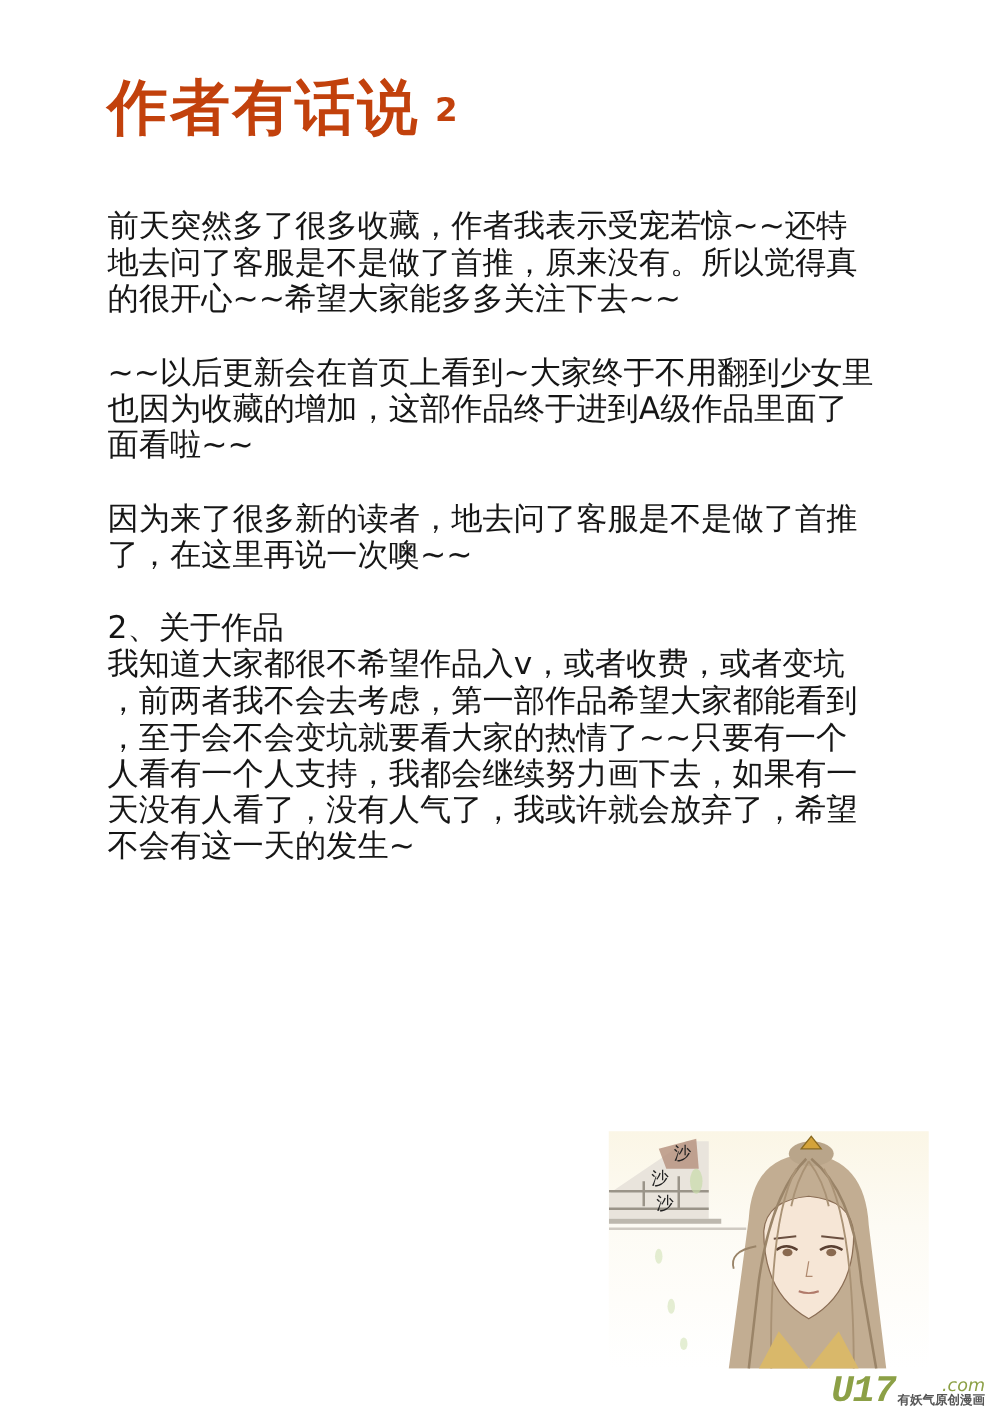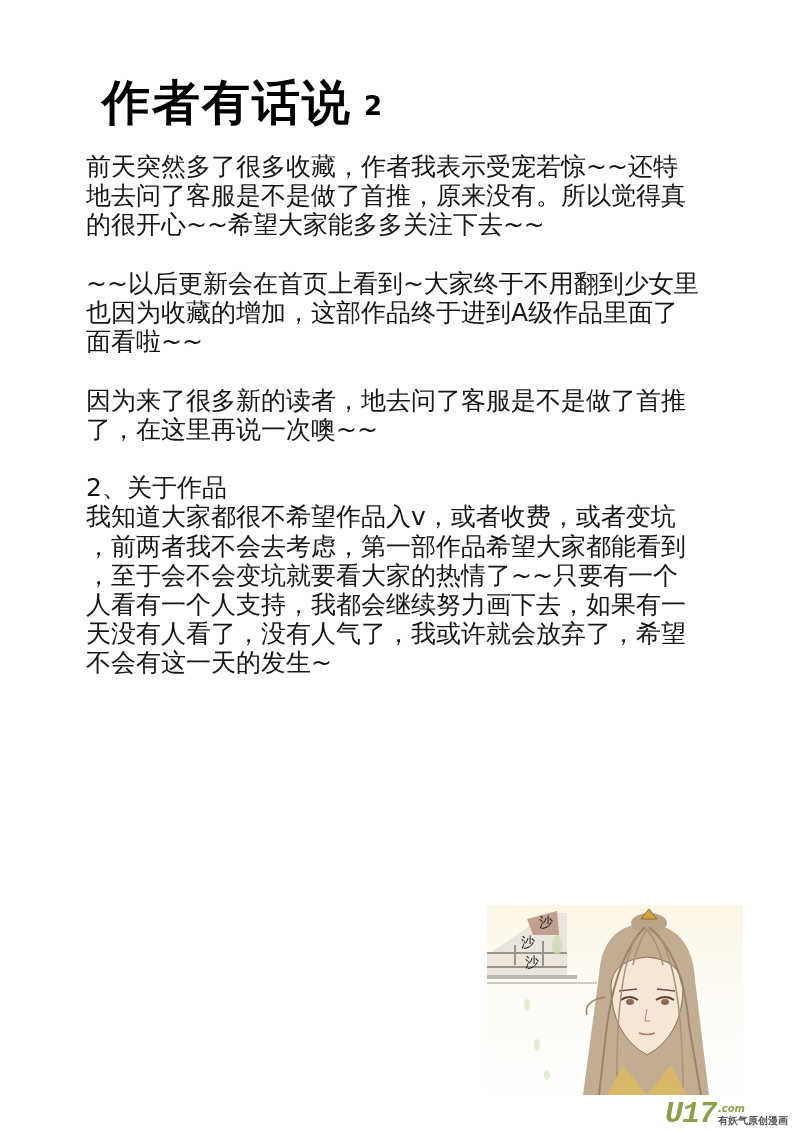--- a/index.html
+++ b/index.html
@@ -1,41 +1,41 @@
 <!DOCTYPE html>
 <html><head>
 <meta charset="utf-8">
 <style>
   html, body { margin: 0; padding: 0; }
   body {
     width: 800px; height: 1132px; background: #ffffff; position: relative; overflow: hidden;
     font-family: "DejaVu Sans", "Liberation Sans", sans-serif; color: #161616;
   }
   .title {
-    position: absolute; left: 86px; top: 56px; margin: 16px;
-    font-size: 48px; font-weight: bold; letter-spacing: 2px; line-height: 60px; color: #000000;
+    position: absolute; left: 86px; top: 56px; margin: 0;
+    font-size: 48px; font-weight: bold; letter-spacing: 2px; line-height: 60px; color: #c2410c;
   }
   .title-num { font-size: 26px; font-weight: bold; margin-left: 12px; vertical-align: middle; }
   .body-text {
-    position: absolute; left: 86px; top: 152px; width: 640px;
+    position: absolute; left: 86px; top: 166px; width: 640px;
     font-size: 25px; line-height: 29.2px;
   }
   .para { margin: 0 0 29.2px 0; white-space: pre-line; }
   .para .line { display: block; white-space: nowrap; }
   .illustration {
     position: absolute; left: 487px; top: 905px; width: 256px; height: 190px; overflow: hidden;
     background: linear-gradient(180deg, #fbf6e6 0%, #fdfbf4 40%, #ffffff 100%);
   }
   .watermark {
     position: absolute; right: 12px; bottom: 4px; display: flex; align-items: flex-end;
     font-family: "DejaVu Sans", sans-serif;
   }
   .wm-logo { font-size: 30px; font-weight: bold; font-style: italic; color: #8ca046; letter-spacing: -1px; line-height: 28px; font-family: Liberation Mono, monospace; }
   .wm-right { display: flex; flex-direction: column; margin-left: 2px; }
-  .wm-com { font-size: 10px; font-style: italic; font-weight: bold; color: #8ca046; line-height: 10px; }
+  .wm-com { font-size: 14px; font-style: italic; font-weight: normal; color: #8ca046; line-height: 10px; text-align: right; }
   .wm-tag { font-size: 10px; font-weight: bold; color: #555; line-height: 14px; }
 </style>
 </head>
 <body>
 
 <h1 class="title"><span>作者有话说</span><span class="title-num">2</span></h1>
 
 <div class="body-text" id="body-text">
     <p class="para"><span class="line">前天突然多了很多收藏，作者我表示受宠若惊~~还特</span><span class="line">地去问了客服是不是做了首推，原来没有。所以觉得真</span><span class="line">的很开心~~希望大家能多多关注下去~~</span></p>
     <p class="para"><span class="line">~~以后更新会在首页上看到~大家终于不用翻到少女里</span><span class="line">也因为收藏的增加，这部作品终于进到A级作品里面了</span><span class="line">面看啦~~</span></p>

